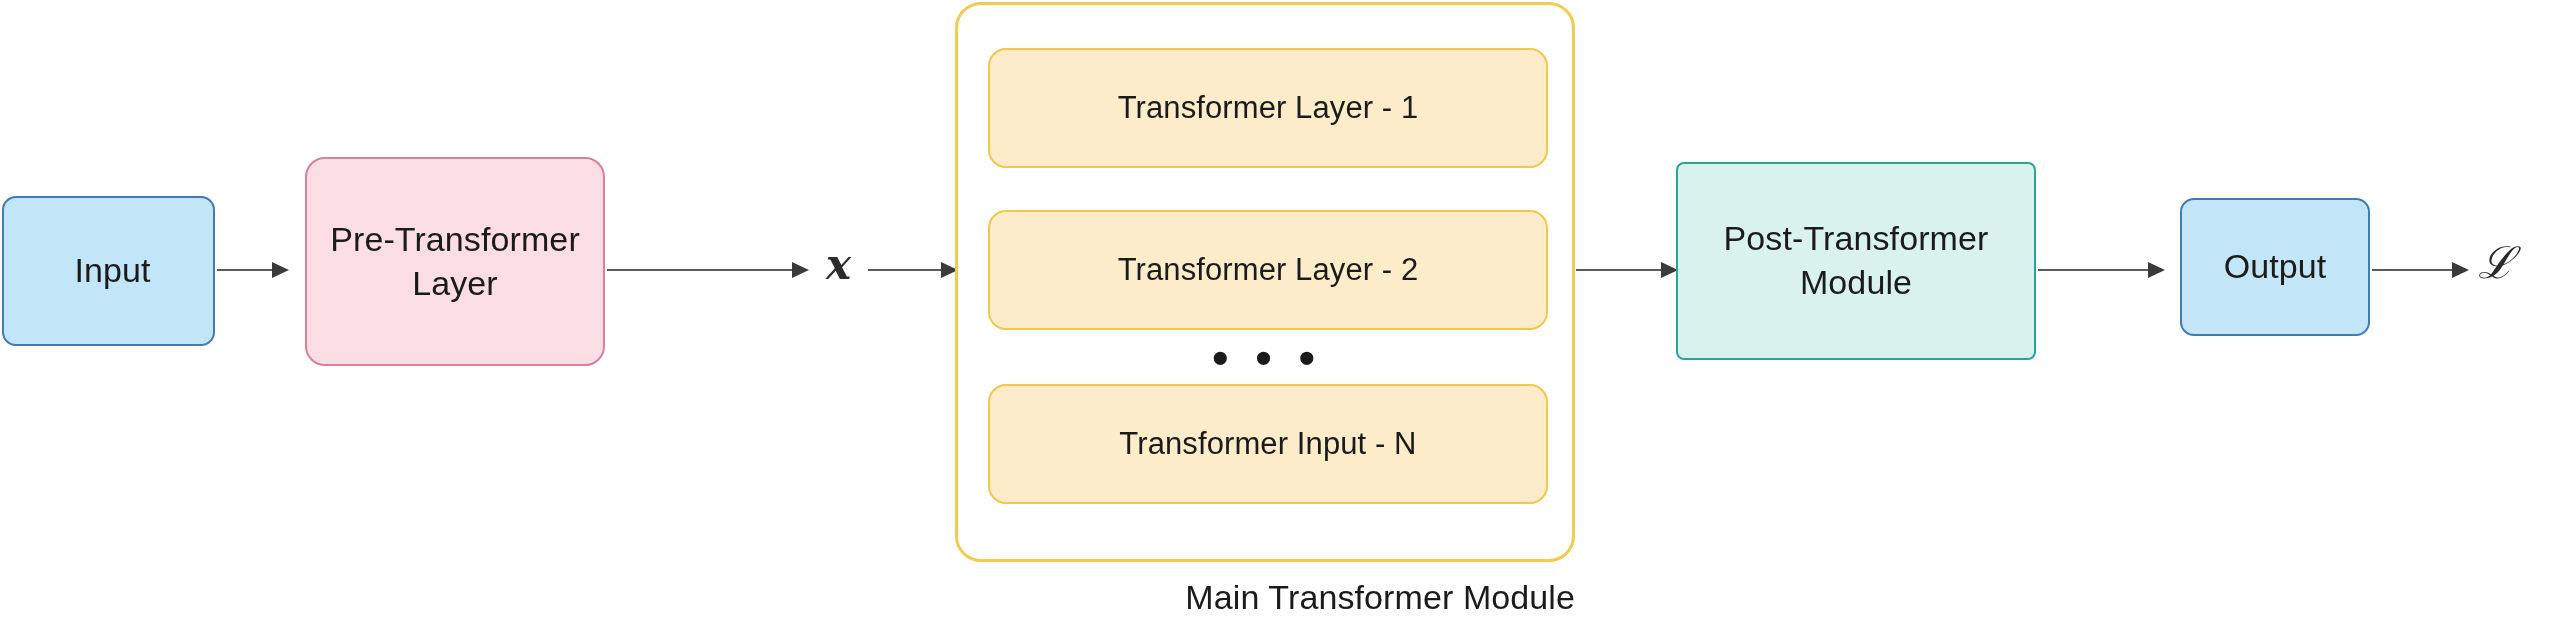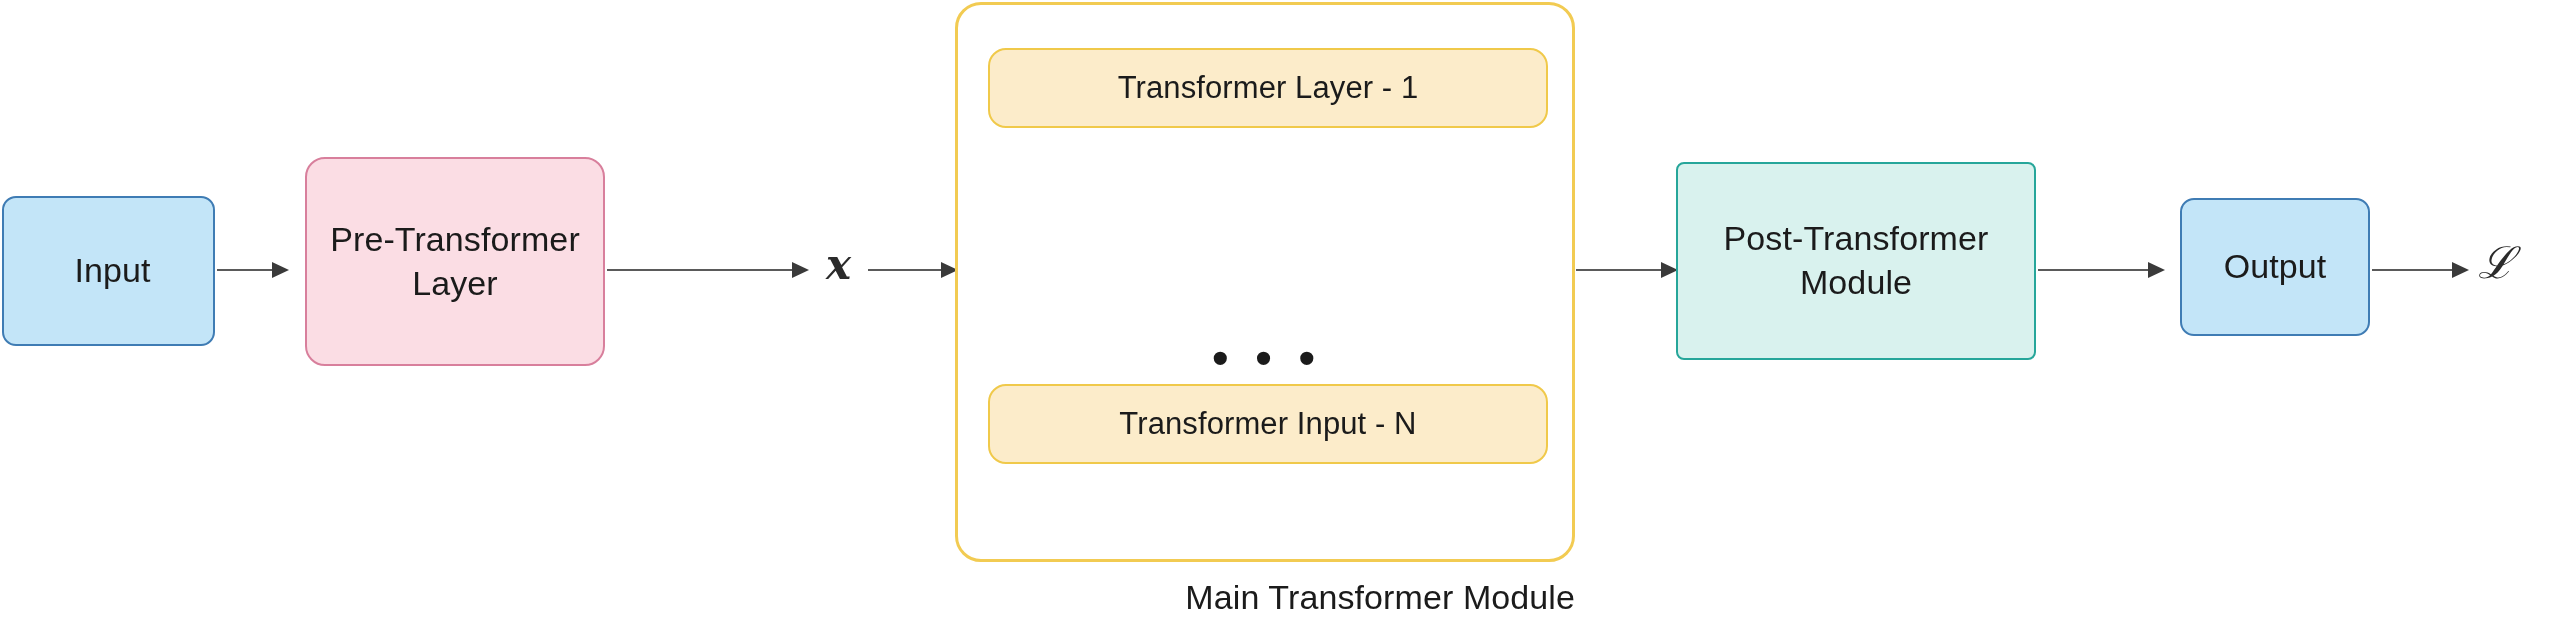--- a/index.html
+++ b/index.html
@@ -64,21 +64,21 @@
     left: 955px; top: 2px; width: 620px; height: 560px;
     box-sizing: border-box;
     background: #ffffff;
     border: 3px solid #f2cb52;
     border-radius: 26px;
   }
   .layer-box {
     position: absolute;
     left: 30px;
     width: 560px;
-    height: 80px;
+    height: 120px;
     box-sizing: border-box;
     background: #fcecca;
     border: 2px solid #f0c94a;
     border-radius: 18px;
     display: flex;
     align-items: center;
     justify-content: center;
     font-size: 31px;
     color: #1b1b1b;
     letter-spacing: 0.1px;
@@ -164,20 +164,21 @@
   <div id="sym-x" class="math-sym">𝒙</div>
 
   <div id="conn-x-main" class="conn">
     <span class="head"></span>
   </div>
 
   <div id="group-main">
 
     <div id="layer-1" class="layer-box">Transformer Layer - 1</div>
 
+    <div id="layer-2" class="layer-box">Transformer Layer - 2</div>
 
     <div id="layer-ellipsis">• • •</div>
 
     <div id="layer-n" class="layer-box">Transformer Input - N</div>
   </div>
 
   <div id="group-caption">Main Transformer Module</div>
 
   <div id="conn-main-post" class="conn">
     <span class="head"></span>

